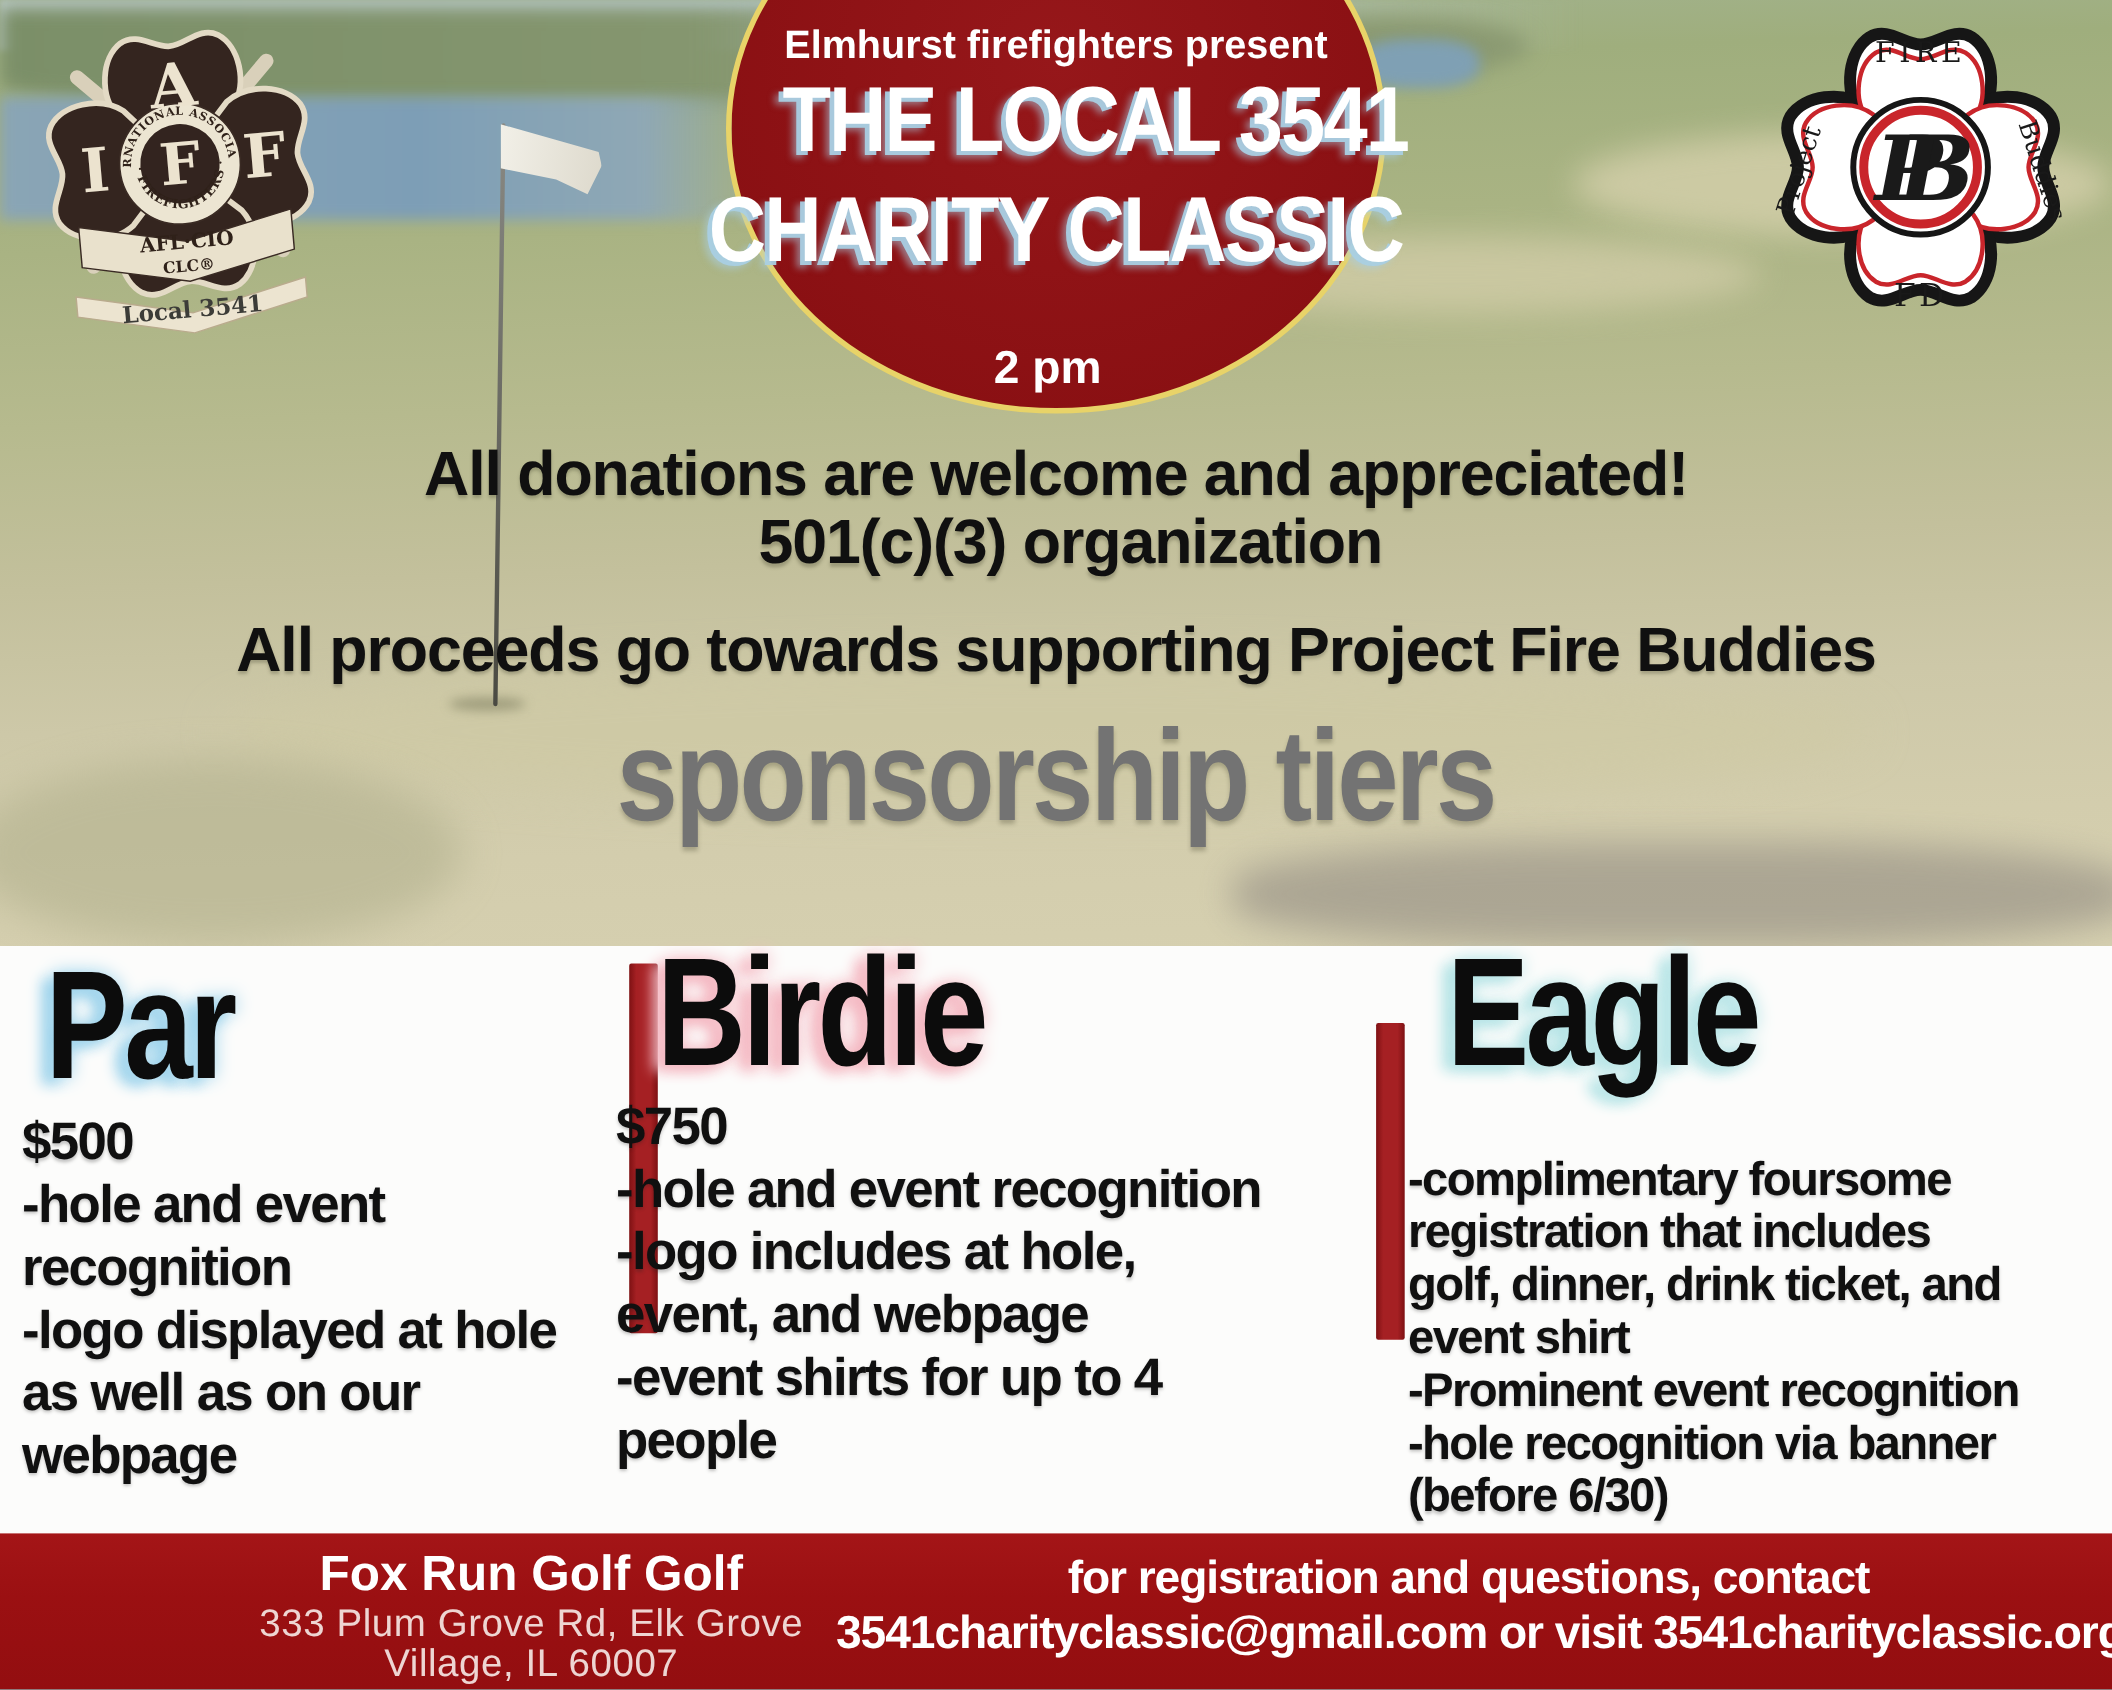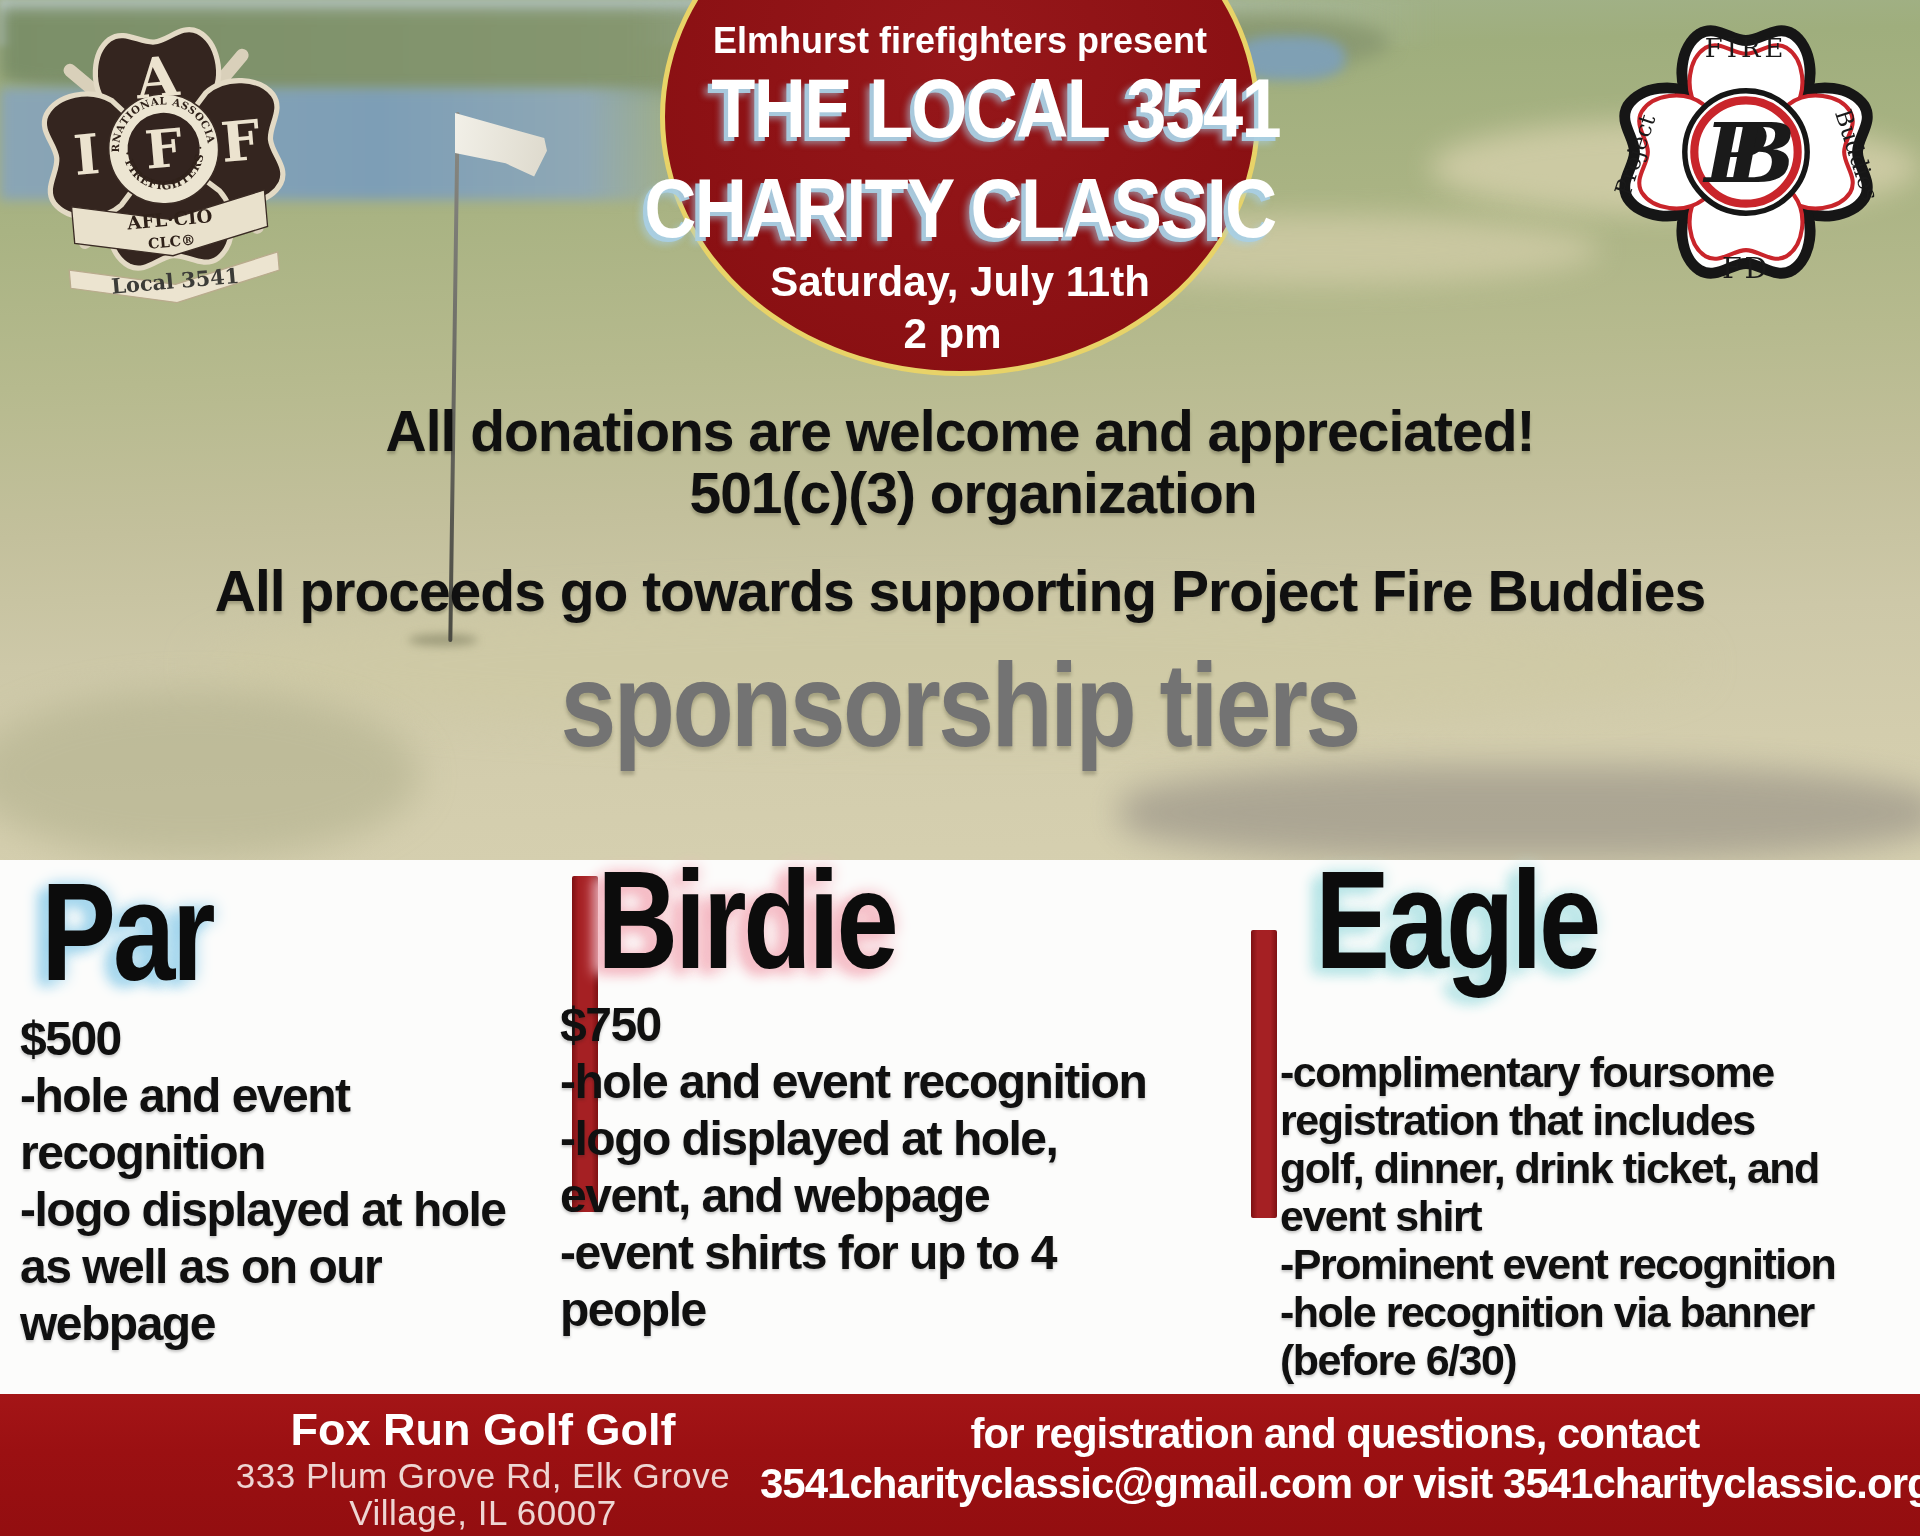--- a/index.html
+++ b/index.html
@@ -109,21 +109,20 @@
     <div class="abs shadeleft"></div>
     <div class="abs holeshadow"></div>
     <div class="abs pole"></div>
     <div class="abs flag"></div>
   </div>
 
   <div class="abs badge"></div>
   <div class="abs ctr presenter">Elmhurst firefighters present</div>
   <div class="abs ctr title-line title1"><span class="condensed">THE LOCAL 3541</span></div>
   <div class="abs ctr title-line title2"><span class="condensed">CHARITY CLASSIC</span></div>
-  <div class="abs ctr badge-date">Saturday, July 11th</div>
   <div class="abs ctr badge-time">2 pm</div>
 
   <div class="abs iaff">
     <svg viewBox="0 0 100 112" width="262" height="293">
       <defs>
         <path id="iaff-arm" d="M50,50 L30,32 C24,24 26,11 33,6.5 C39,3 44.5,9 50,9 C55.5,9 61,3 67,6.5 C74,11 76,24 70,32 Z"></path>
         <path id="iaff-arc-top" d="M33,50 A17,17 0 1 1 67,50"></path>
         <path id="iaff-arc-bot" d="M34.5,50 A15.5,15.5 0 0 0 65.5,50"></path>
       </defs>
       <g stroke="#d9d0ba" stroke-width="5" stroke-linecap="round">
@@ -212,21 +211,21 @@
       </div>
   </div>
 
   <div class="abs bar bar1"></div>
 
   <div class="tier tier-birdie">
     <div class="tier-heading-wrap"><span class="tier-heading" style="text-shadow: rgb(244, 183, 193) -14px 6px 14px, rgb(244, 183, 193) 0px 0px 18px;">Birdie</span></div>
     <div class="tier-price">$750</div>
     <div class="tier-body">
         <div class="tier-line">-hole and event recognition</div>
-        <div class="tier-line">-logo displayed at hole,</div>
+        <div class="tier-line">-logo includes at hole,</div>
         <div class="tier-line">event, and webpage</div>
         <div class="tier-line">-event shirts for up to 4</div>
         <div class="tier-line">people</div>
       </div>
   </div>
 
   <div class="abs bar bar2"></div>
 
   <div class="tier tier-eagle">
     <div class="tier-heading-wrap"><span class="tier-heading" style="text-shadow: rgb(181, 228, 230) -14px 6px 14px, rgb(181, 228, 230) 0px 0px 18px;">Eagle</span></div>

